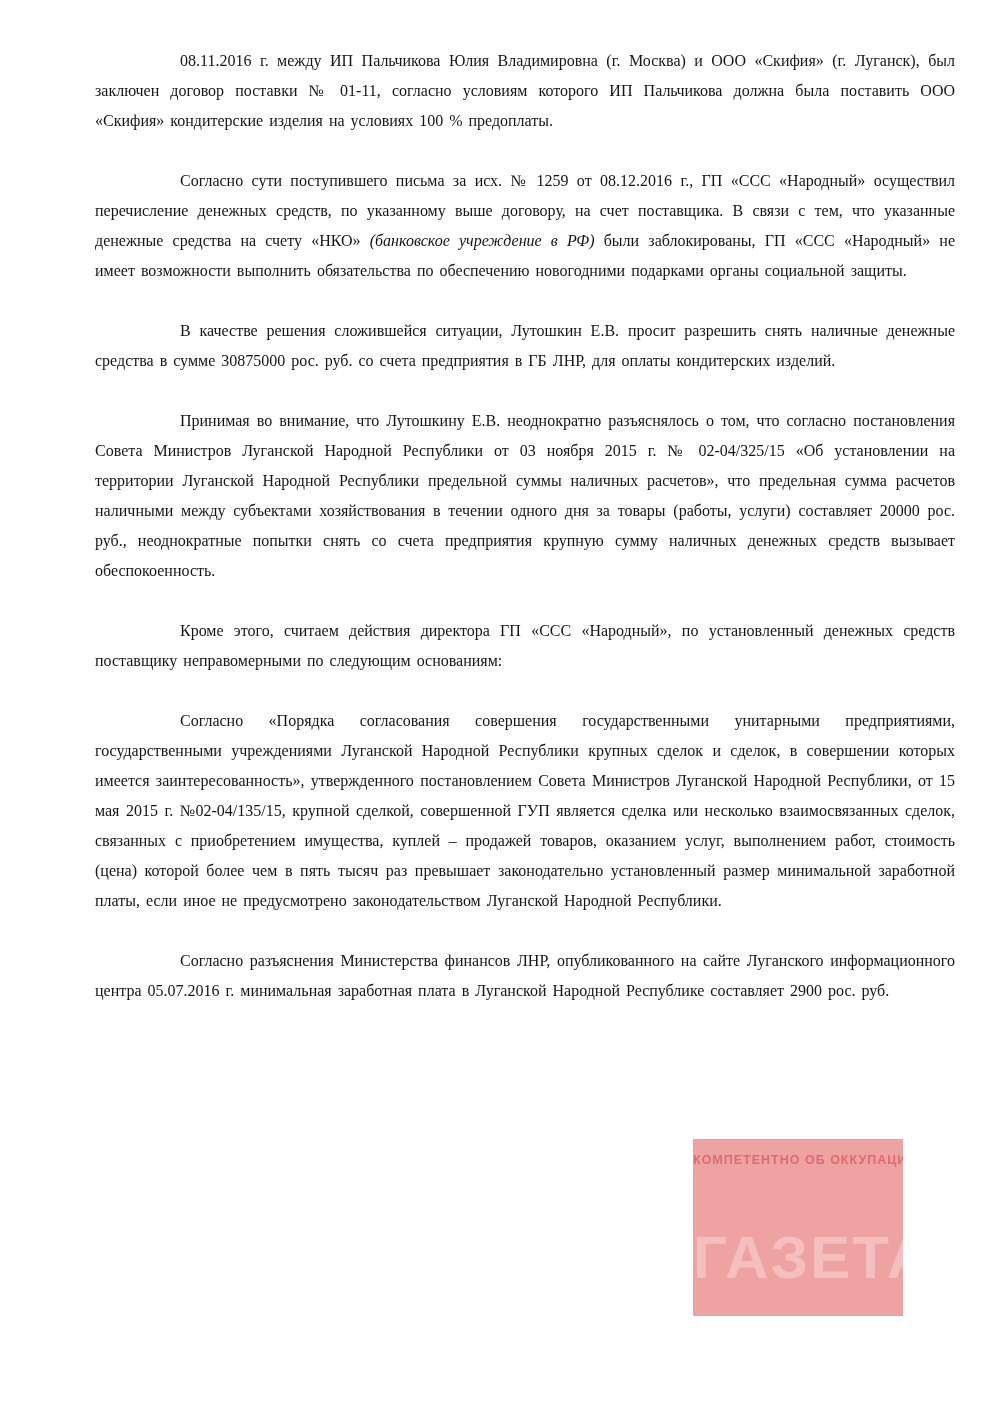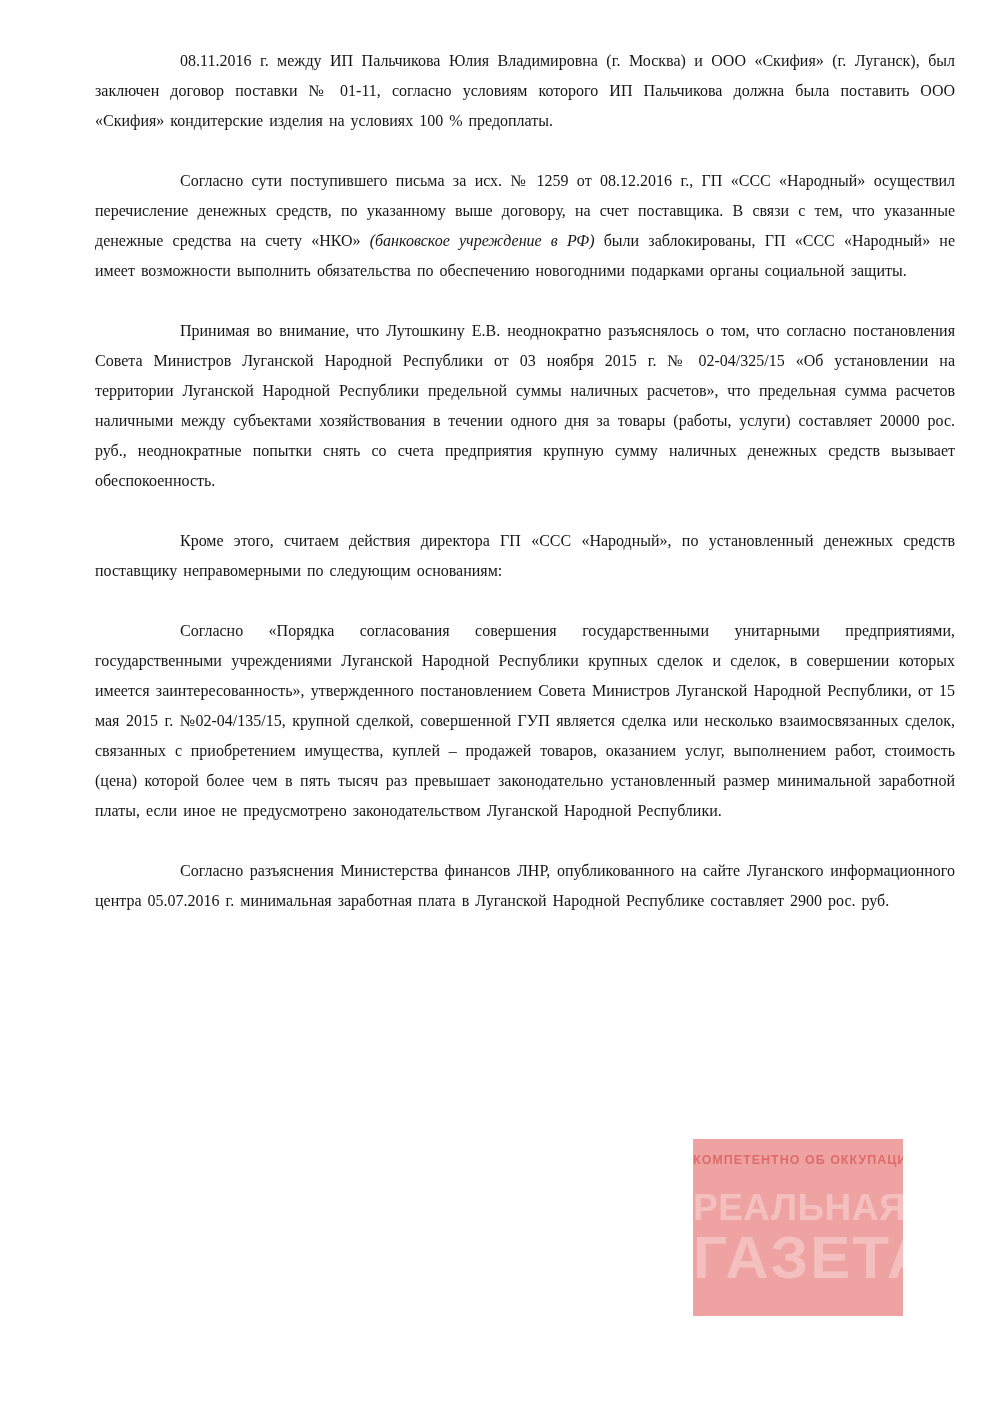--- a/index.html
+++ b/index.html
@@ -85,29 +85,29 @@
     letter-spacing: 2px;
   }
 </style>
 </head>
 <body>
 
 <div class="page">
 
   <div class="wm-back">
     <div class="wm-tagline">КОМПЕТЕНТНО ОБ ОККУПАЦИИ</div>
-    <div class="wm-line1">РЕАЛЬНАЯ</div>
     <div class="wm-line2">ГАЗЕТА</div>
   </div>
 
   <div class="content">
     <p class="para">08.11.2016 г. между ИП Пальчикова Юлия Владимировна (г. Москва) и ООО «Скифия»  (г. Луганск), был заключен договор поставки № 01-11, согласно условиям которого ИП Пальчикова должна была поставить ООО «Скифия» кондитерские изделия на условиях 100 % предоплаты.</p>
 
     <p class="para"><span>Согласно сути поступившего письма за исх. № 1259 от 08.12.2016 г., ГП «ССС «Народный» осуществил перечисление денежных средств, по указанному выше договору, на счет поставщика. В связи с тем, что указанные денежные средства на счету «НКО» </span><em>(банковское учреждение в РФ)</em><span> были заблокированы, ГП «ССС «Народный» не имеет возможности выполнить обязательства по обеспечению новогодними подарками органы социальной защиты.</span></p>
 
+    <p class="para">В качестве решения сложившейся ситуации, Лутошкин Е.В. просит разрешить снять наличные денежные средства в сумме 30875000 рос. руб. со счета предприятия в ГБ ЛНР, для оплаты кондитерских изделий.</p>
 
     <p class="para">Принимая во внимание, что Лутошкину Е.В. неоднократно разъяснялось о том, что согласно постановления Совета Министров Луганской Народной Республики от 03 ноября 2015 г. № 02-04/325/15 «Об установлении на территории Луганской Народной Республики предельной суммы наличных расчетов», что предельная сумма расчетов наличными между субъектами хозяйствования в течении одного дня за товары (работы, услуги) составляет 20000 рос. руб., неоднократные попытки снять со счета предприятия крупную сумму наличных денежных средств вызывает обеспокоенность.</p>
 
     <p class="para">Кроме этого, считаем действия директора ГП «ССС «Народный», по установленный денежных средств поставщику неправомерными по следующим основаниям:</p>
 
     <p class="para">Согласно «Порядка согласования совершения государственными унитарными предприятиями, государственными учреждениями Луганской Народной Республики крупных сделок и сделок, в совершении которых имеется заинтересованность», утвержденного постановлением Совета Министров Луганской Народной Республики, от 15 мая 2015 г. №02-04/135/15, крупной сделкой, совершенной ГУП является сделка или несколько взаимосвязанных сделок, связанных с приобретением имущества, куплей – продажей товаров, оказанием услуг, выполнением работ, стоимость (цена) которой более чем в пять тысяч раз превышает законодательно установленный размер минимальной заработной платы, если иное не предусмотрено законодательством Луганской Народной Республики.</p>
 
     <p class="para">Согласно разъяснения Министерства финансов ЛНР, опубликованного на сайте Луганского информационного центра 05.07.2016 г. минимальная заработная плата в Луганской Народной Республике составляет 2900 рос. руб.</p>
   </div>
 

